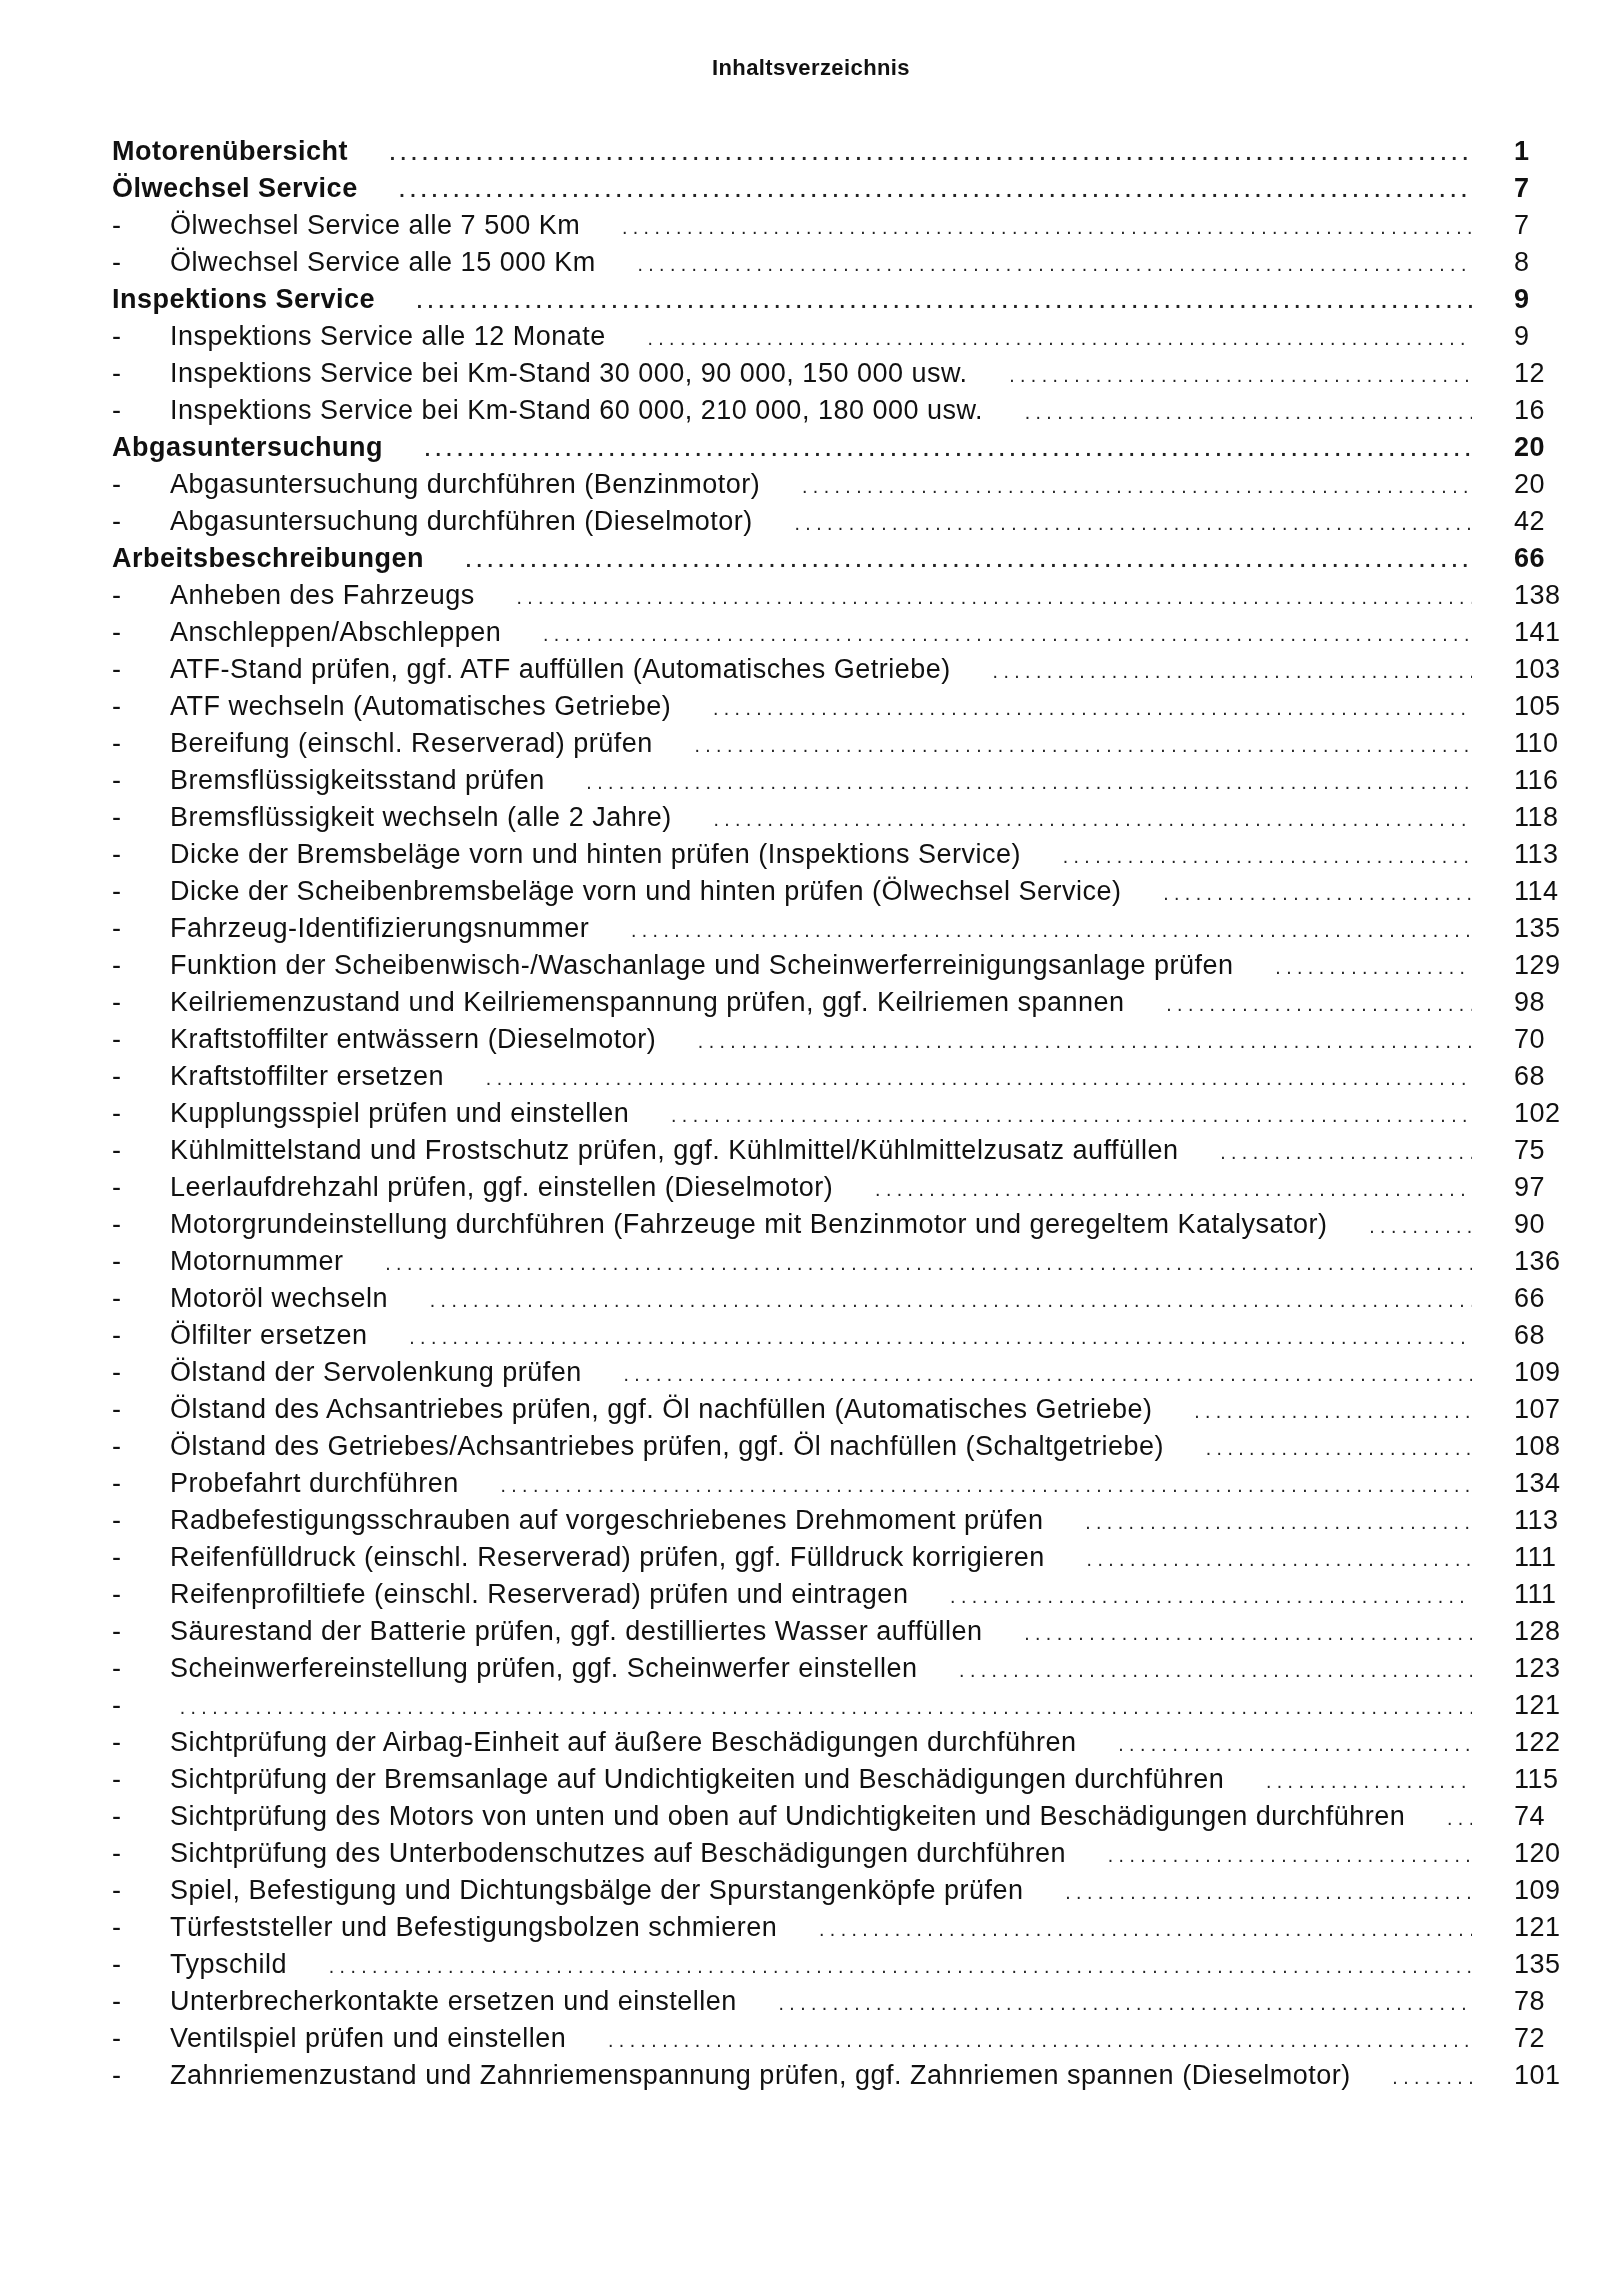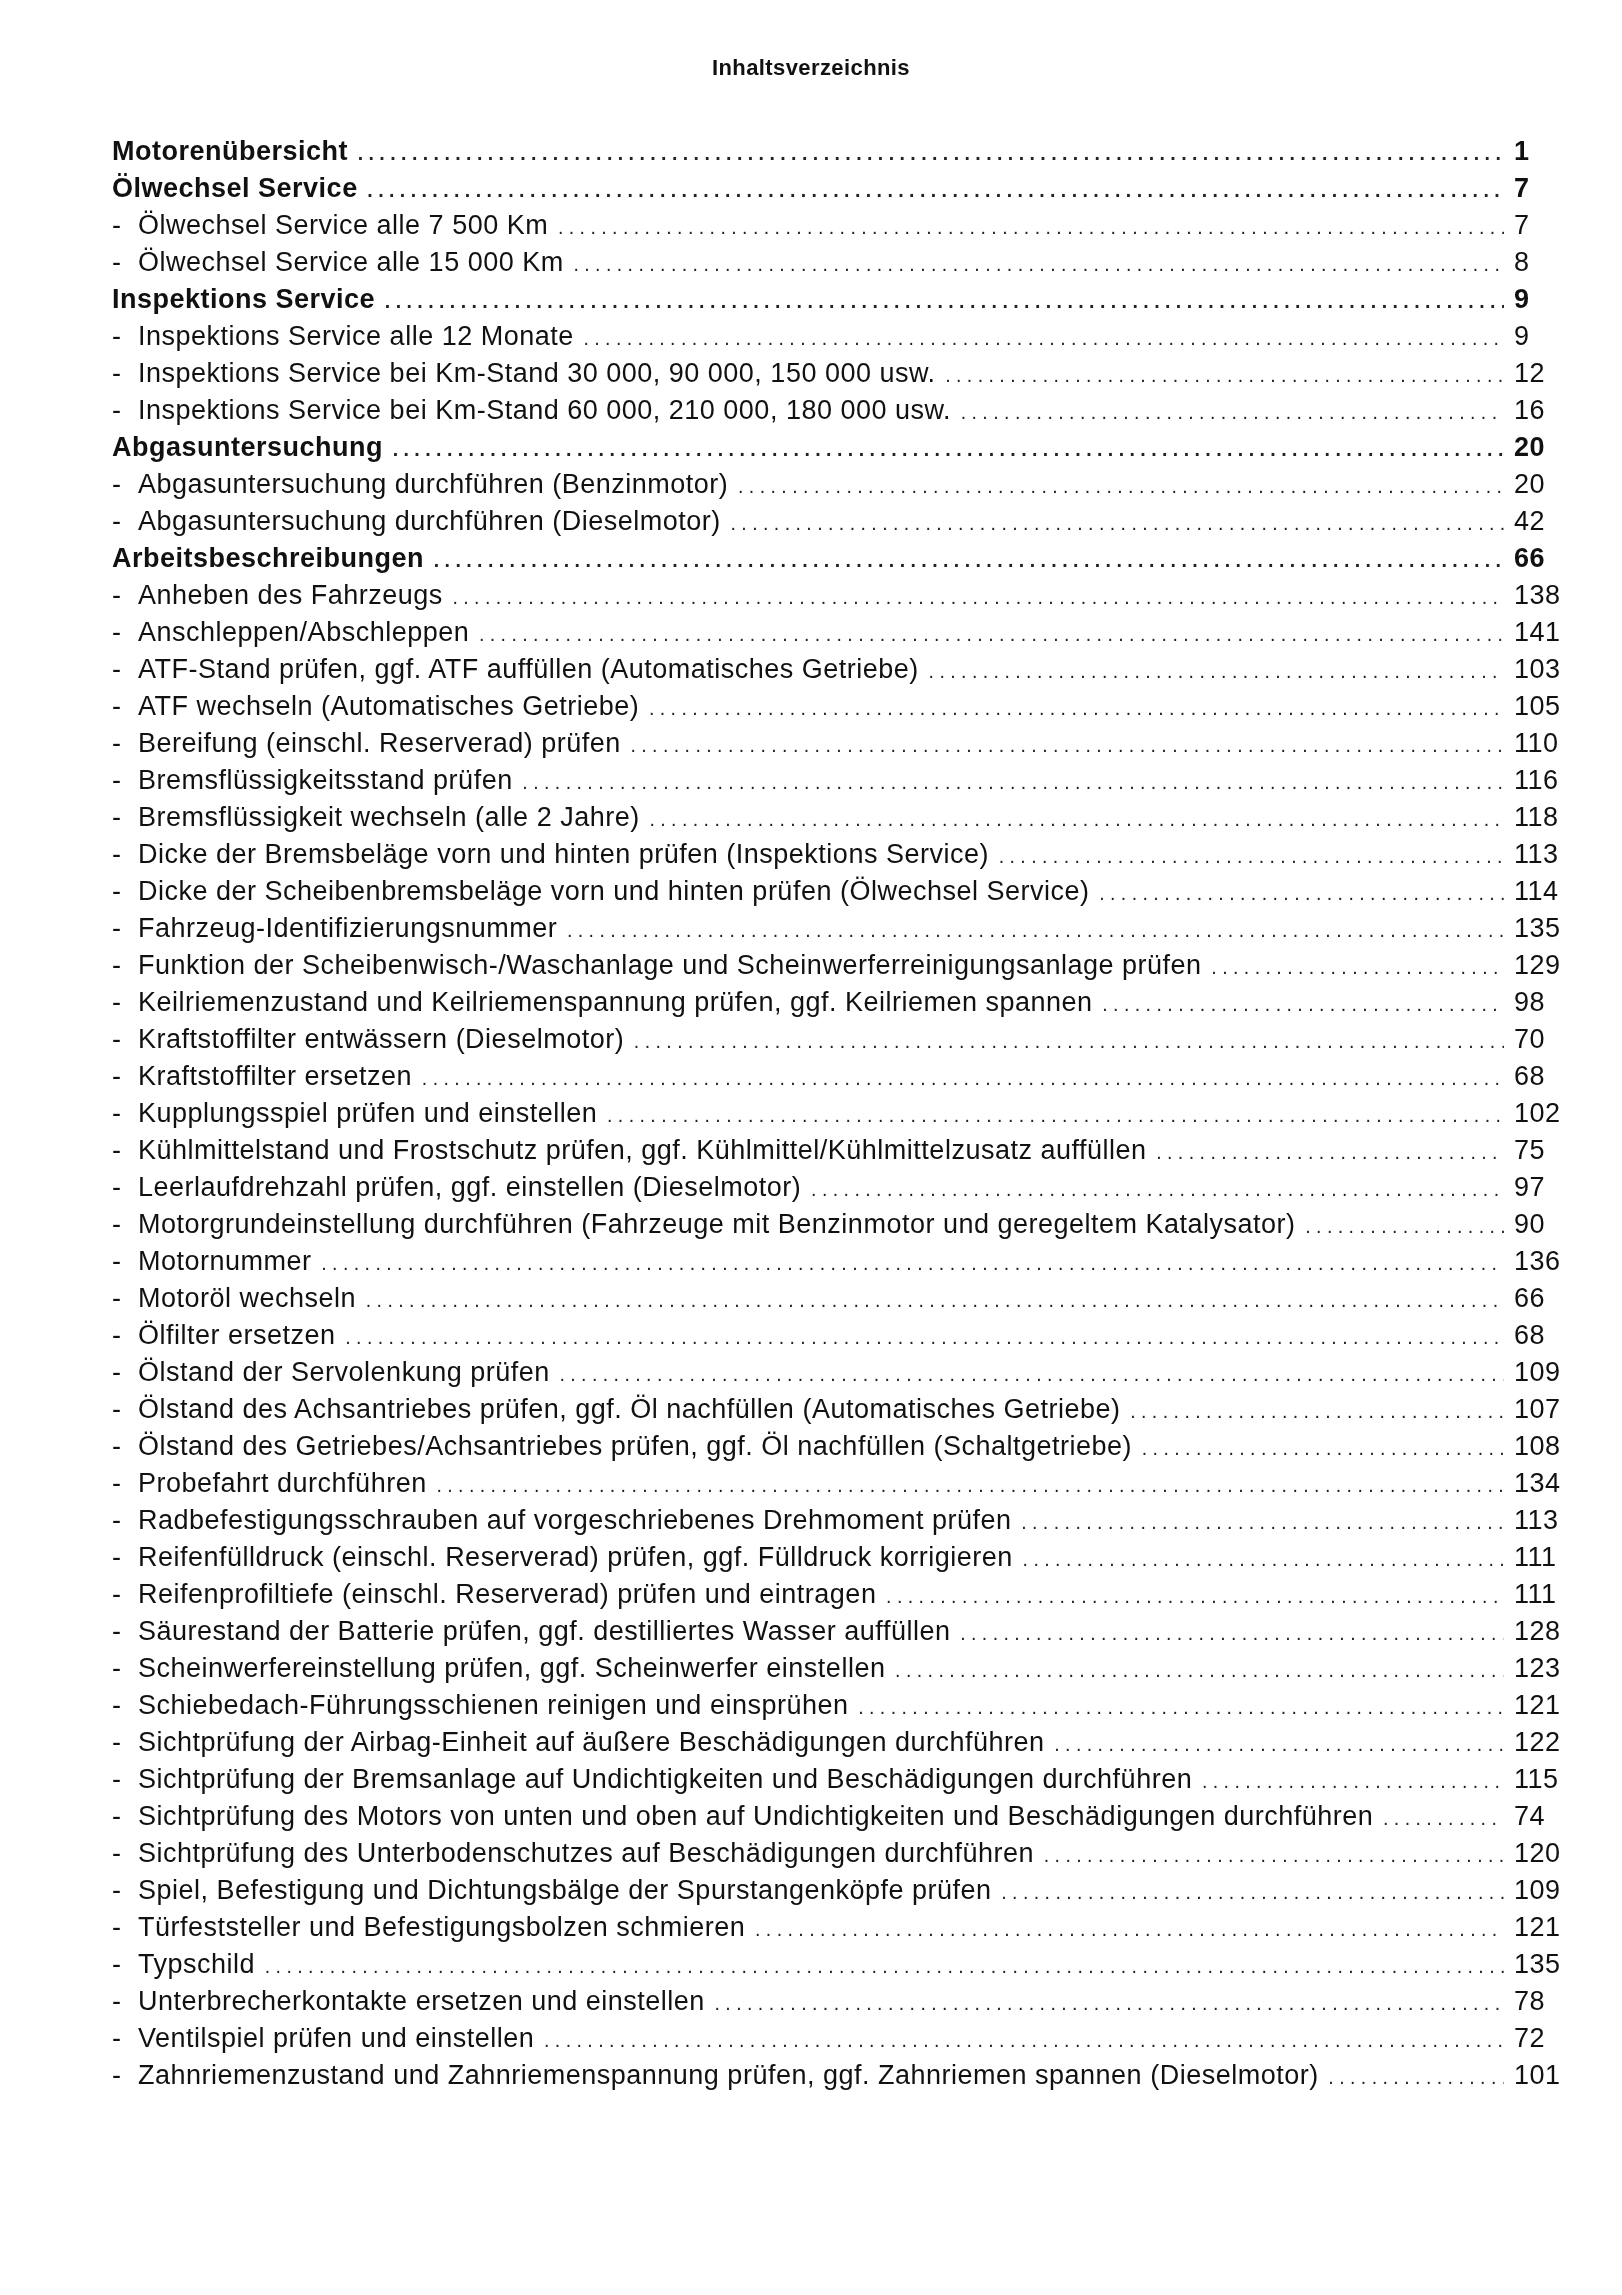--- a/index.html
+++ b/index.html
@@ -4,21 +4,21 @@
 <style>
   html, body { margin: 0; padding: 0; background: #ffffff; }
   body { width: 1622px; height: 2295px; position: relative; overflow: hidden; color: #111; }
   .title {
     position: absolute; left: 0; width: 1622px; top: 55px; text-align: center;
     font-family: "Liberation Sans", sans-serif; font-weight: bold; font-size: 22px; letter-spacing: 0.4px;
   }
   .toc { position: absolute; left: 112px; top: 136px; width: 1452px; }
   .row {
     display: flex; align-items: baseline; height: 37px; white-space: nowrap;
-    font-family: "Liberation Sans", sans-serif; font-size: 27px; letter-spacing: 0.5px;
+    font-family: "Liberation Sans", sans-serif; font-size: 27px; letter-spacing: 0.5px; gap: 32px;
   }
   .row.section { font-weight: bold; font-size: 27px; }
   .row .dash { width: 26px; flex: none; }
   .row .label { flex: none; }
   .row .leader {
     flex: 1 1 auto; overflow: hidden; margin: 0 9.7px; letter-spacing: 4.9px; color: #222;
     font-size: 19.5px;
   }
   .row .leader::before { content: ". . . . . . . . . . . . . . . . . . . . . . . . . . . . . . . . . . . . . . . . . . . . . . . . . . . . . . . . . . . . . . . . . . . . . . . . . . . . . . . . . . . . . . . . . . . . . . . . . . . . . . . . . . . . . . . . . . . . . . . . . . . . . . . . . . . . . . . . . . . . . . . . . . . . . . . . . . . . . . . . . . . . . . . . ."; letter-spacing: 0; }
   .row.section .leader { font-weight: bold; }
@@ -272,21 +272,20 @@
       <span class="page">128</span>
     </div>
     <div class="row">
       <span class="dash">-</span>
       <span class="label">Scheinwerfereinstellung prüfen, ggf. Scheinwerfer einstellen</span>
       <span class="leader"></span>
       <span class="page">123</span>
     </div>
     <div class="row">
       <span class="dash">-</span>
-      <span class="label">Schiebedach-Führungsschienen reinigen und einsprühen</span>
       <span class="leader"></span>
       <span class="page">121</span>
     </div>
     <div class="row">
       <span class="dash">-</span>
       <span class="label">Sichtprüfung der Airbag-Einheit auf äußere Beschädigungen durchführen</span>
       <span class="leader"></span>
       <span class="page">122</span>
     </div>
     <div class="row">

